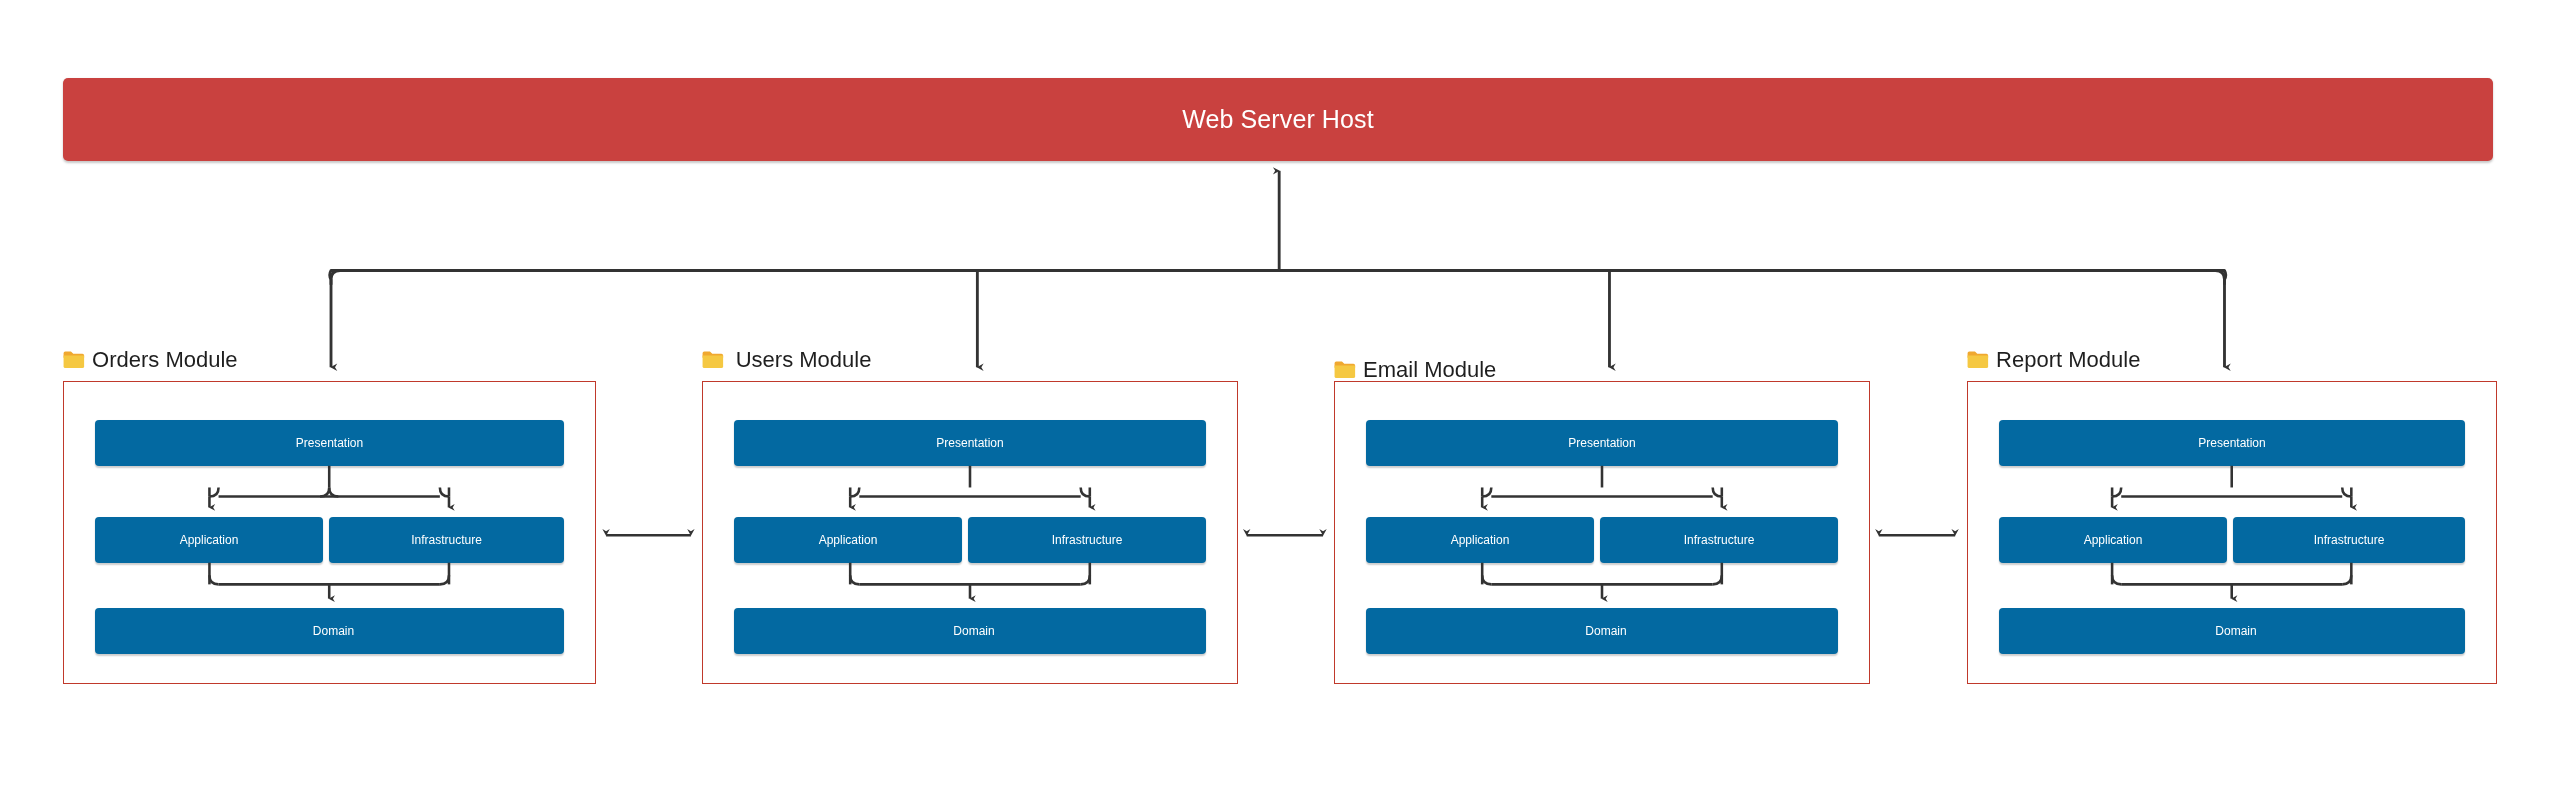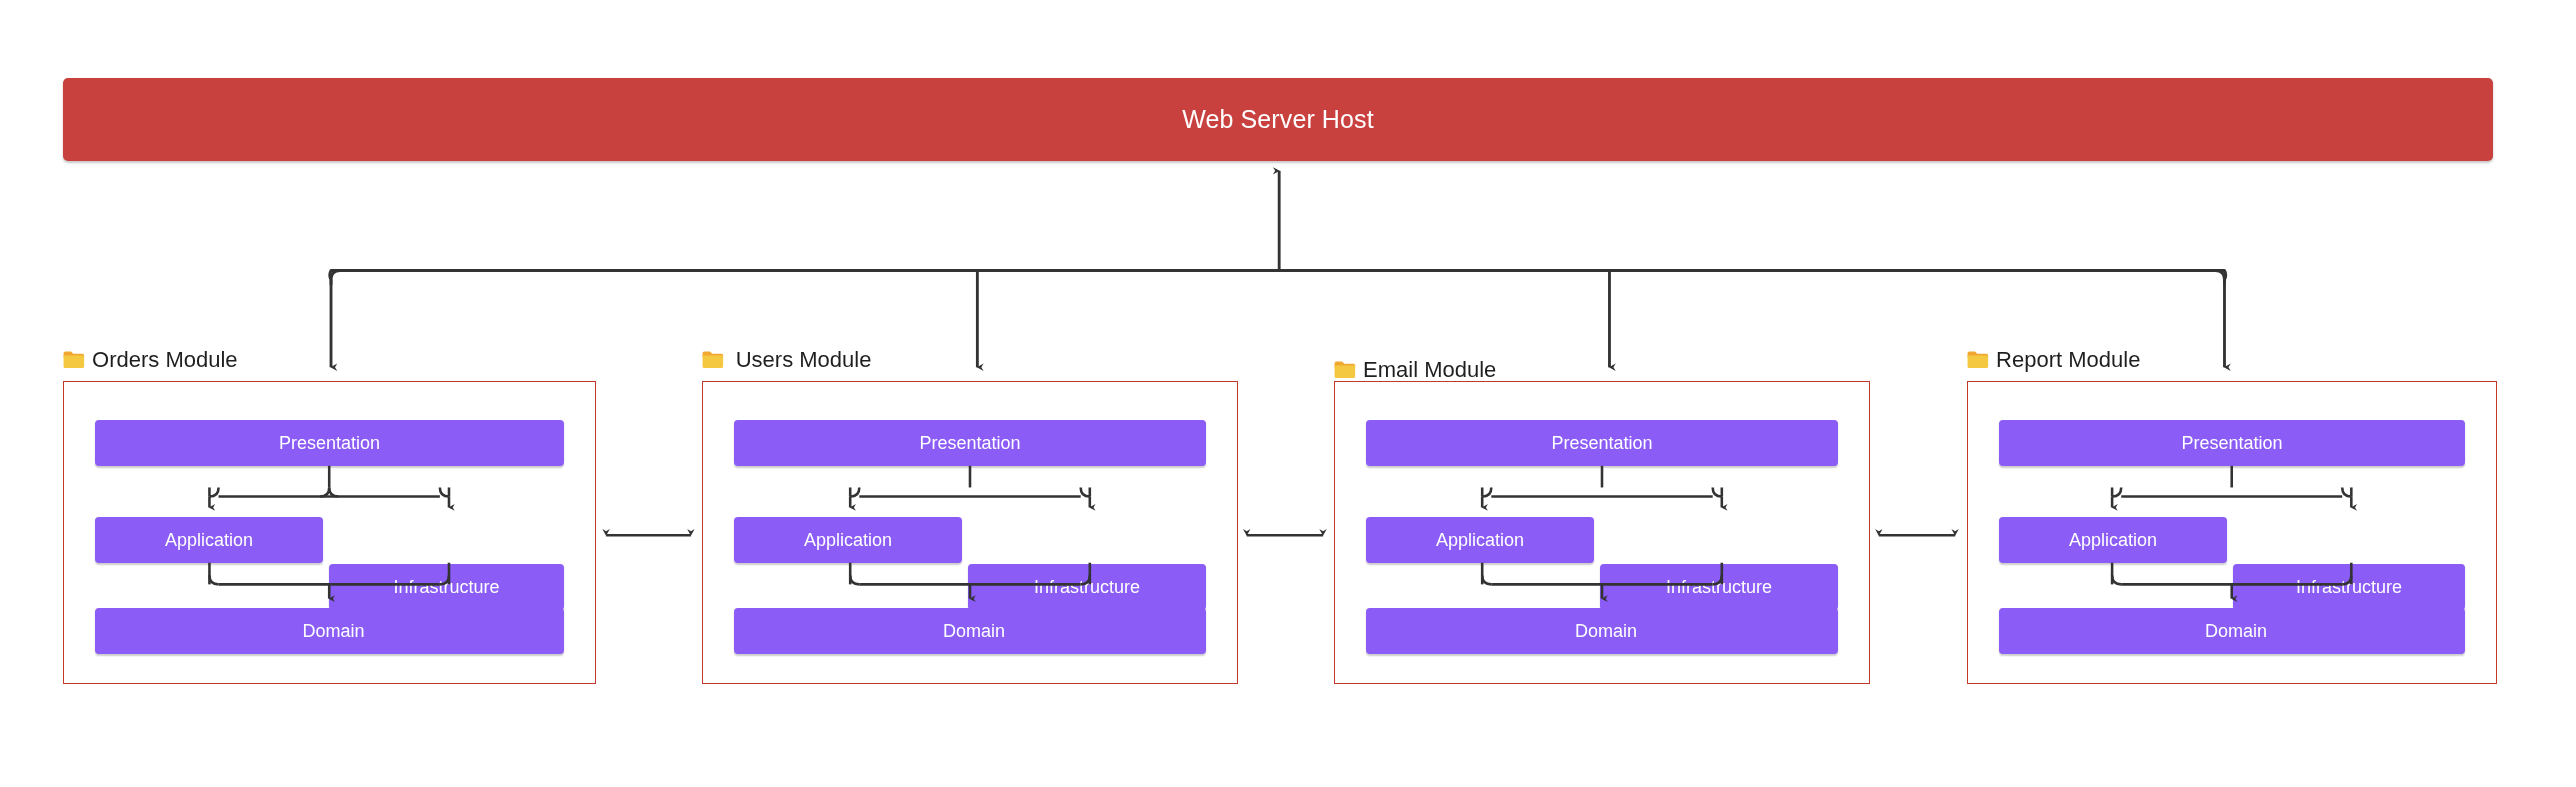--- a/index.html
+++ b/index.html
@@ -100,28 +100,28 @@
     height: 303px;
     background: #ffffff;
     border: 1.1px solid #c0392b;
     box-sizing: border-box;
     z-index: 2;
   }
 
   
   .layer {
     position: absolute;
-    background: #8b5cf6;
+    background: #0369a1;
     border-radius: 4px;
     box-shadow: 0 1.1px 1.7px rgba(0,0,0,0.20);
     display: flex;
     align-items: center;
     justify-content: center;
     color: #ffffff;
-    font-size: 18px;
+    font-size: 12px;
     font-weight: 400;
     line-height: 1;
     white-space: nowrap;
     box-sizing: border-box;
   }
   .layer-presentation {
     left: 31px;
     top: 38px;
     right: 31px;
     height: 46px;
@@ -137,21 +137,20 @@
     left: 31px;
     top: 135px;
     width: 228px;
     height: 46px;
   }
   .layer-infrastructure {
     left: 265px;
     top: 135px;
     right: 31px;
     height: 46px;
-    margin-top: 47px;
   }
 
   
   .inner-wires {
     position: absolute;
     left: 0;
     top: 0;
     width: 100%;
     height: 100%;
     pointer-events: none;

